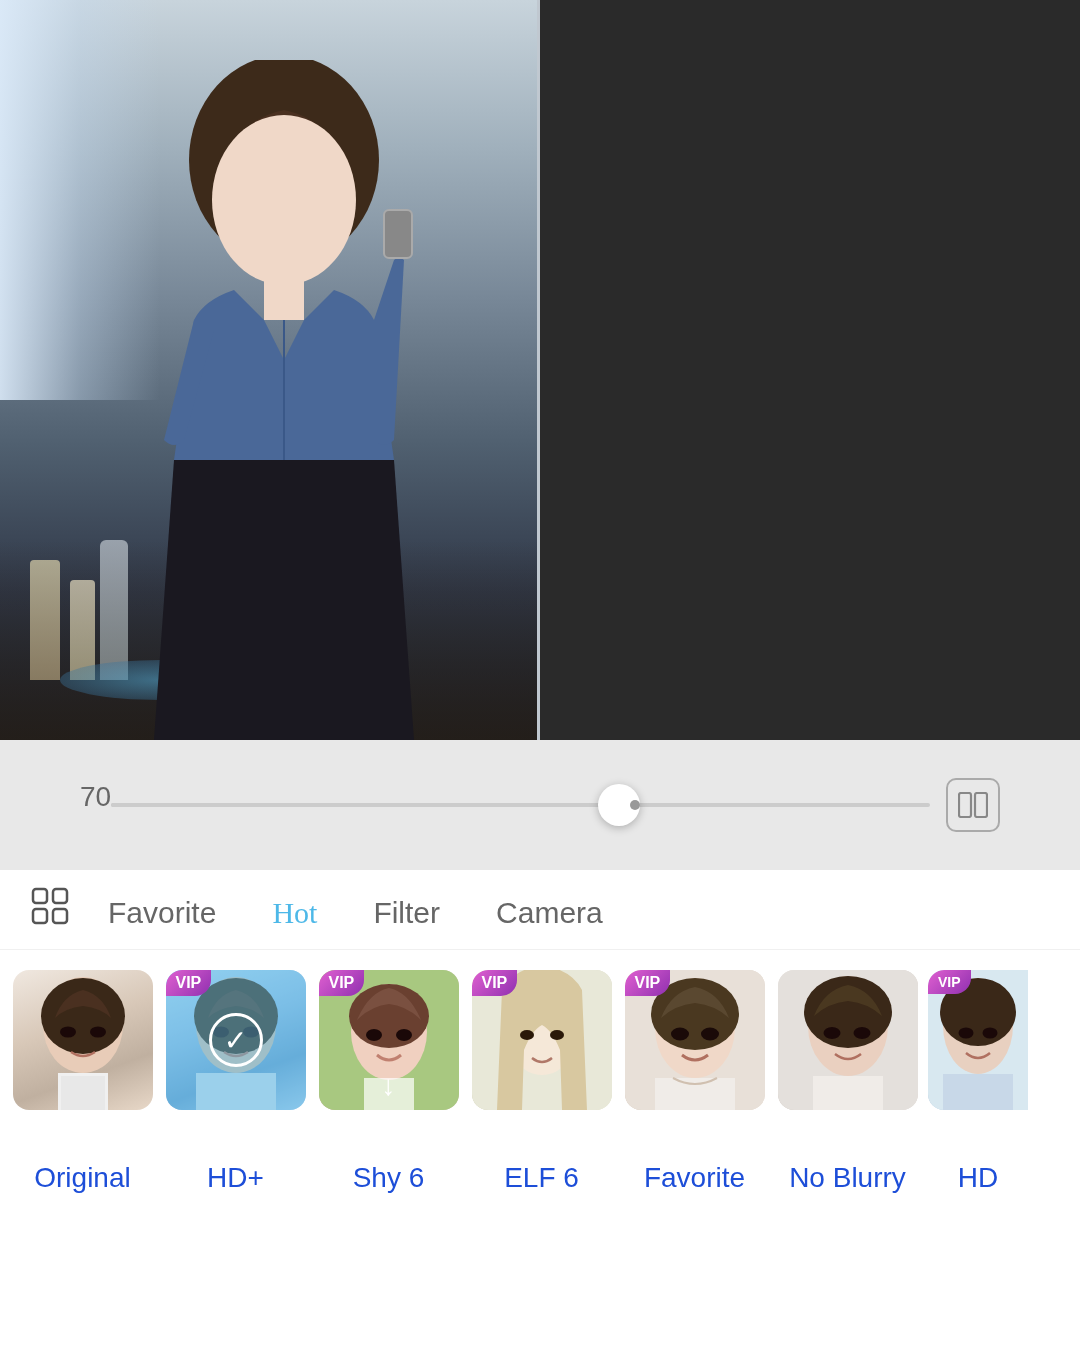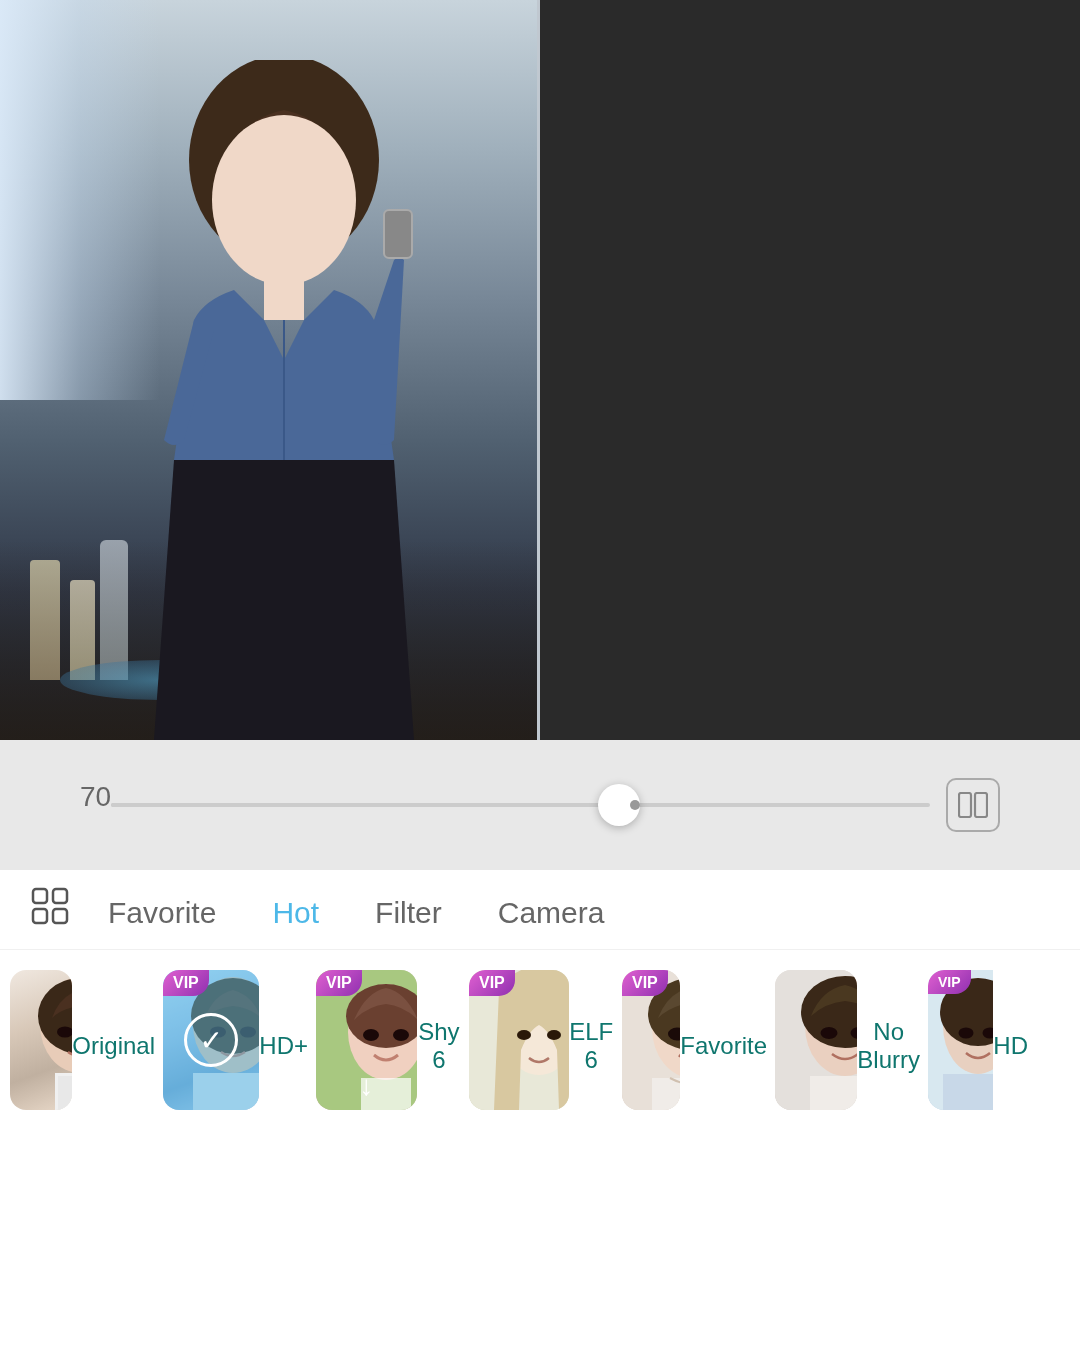--- a/index.html
+++ b/index.html
@@ -158,37 +158,38 @@
       font-size: 30px;
       color: #666;
       cursor: pointer;
       white-space: nowrap;
       font-weight: 400;
     }
 
     .filter-tab.active {
       color: #4db8e8;
       font-weight: 500;
+      font-family: Liberation Serif, serif;
     }
 
     
     #filter-items {
       width: 1080px;
       height: 400px;
       background: white;
       display: flex;
       align-items: flex-start;
       padding: 20px 10px 0;
       gap: 8px;
       overflow: hidden;
     }
 
     .filter-item {
       display: flex;
-      flex-direction: row;
+      flex-direction: column;
       align-items: center;
       width: 145px;
       flex-shrink: 0;
     }
 
     .filter-thumb {
       width: 140px;
       height: 140px;
       border-radius: 16px;
       overflow: hidden;
@@ -262,23 +263,24 @@
       position: absolute;
       bottom: 8px;
       left: 50%;
       transform: translateX(-50%);
       color: white;
       font-size: 28px;
       z-index: 3;
     }
 
     .filter-label {
-      font-size: 24px;
-      color: #0f766e;
+      font-size: 28px;
+      color: #1d4ed8;
       text-align: center;
+      margin-top: 40px;
     }
 
   </style>
 </head>
 <body>
 
 <div id="photo-area">
 
   <div class="mirror-left">
 

